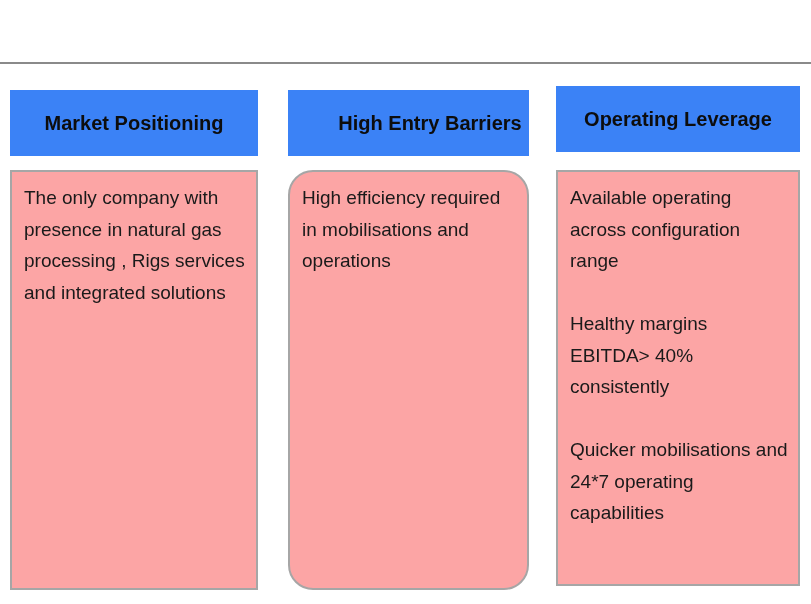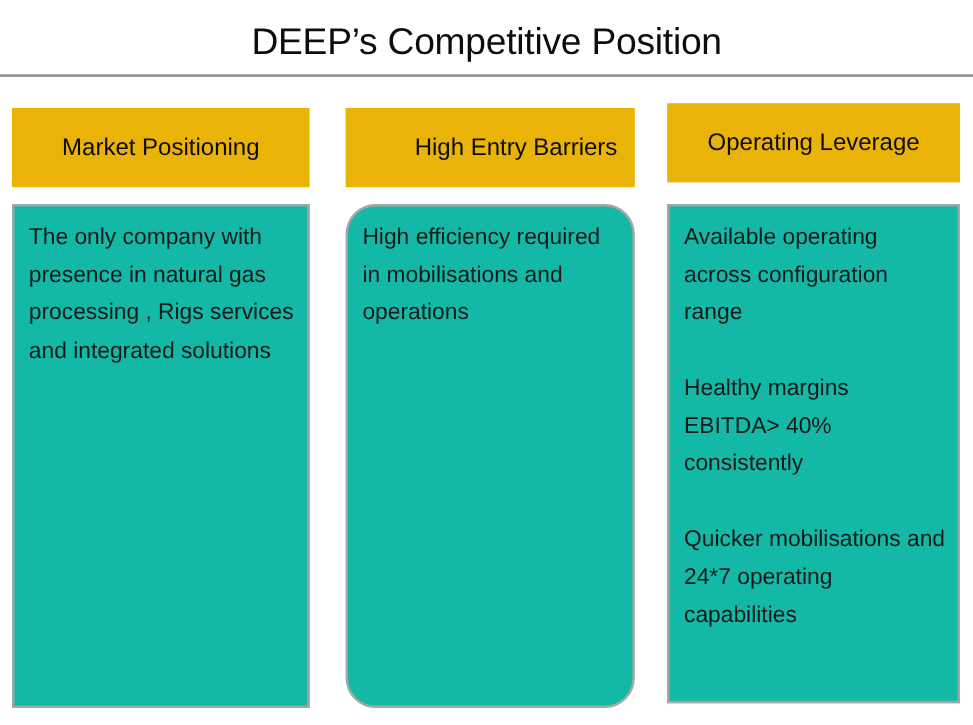--- a/index.html
+++ b/index.html
@@ -57,38 +57,39 @@
     position: absolute;
     top: 86px;
   }
   .col-0 { left: 10px;  width: 248px; }
   .col-1 { left: 288px; width: 241px; }
   .col-2 { left: 556px; width: 244px; }
 
   .col-header {
     box-sizing: border-box;
     width: 100%;
-    background: #eab308;
+    background: #3b82f6;
     display: flex;
     align-items: center;
     justify-content: center;
     text-align: center;
     font-size: 20px;
     line-height: 1.22;
     color: #0d0d0d;
     padding: 5px 4px;
+    font-weight: bold;
   }
   .col-0 .col-header { height: 66px; margin-top: 4px; }
   .col-1 .col-header { height: 66px; margin-top: 4px; padding-left: 47px; }
   .col-2 .col-header { height: 66px; margin-top: 0px; }
 
   .col-body {
     box-sizing: border-box;
     border: 2px solid #a6a6a6;
-    background: #14b8a6;
+    background: #fca5a5;
     font-size: 19px;
     line-height: 1.66;
     color: #1a1a1a;
     padding: 10px 8px 8px 12px;
   }
   .col-0 .col-body { margin-top: 14px; height: 420px; }
   .col-1 .col-body { margin-top: 14px; height: 420px; border-radius: 25px; }
   .col-2 .col-body { margin-top: 18px; height: 416px; }
 
   .col-body p {
@@ -96,23 +97,20 @@
   }
   .col-body p:last-child {
     margin-bottom: 0;
   }
 </style>
 </head>
 <body>
 
 <div id="slide">
 
-  <div id="title-bar">
-    <div id="slide-title">DEEP’s Competitive Position</div>
-  </div>
   <div id="title-rule"></div>
 
   <div class="column col-0">
     <div class="col-header">Market Positioning</div>
     <div class="col-body">
       <p>The only company with presence in natural gas processing , Rigs services and integrated solutions</p>
     </div>
   </div>
 
   <div class="column col-1">

